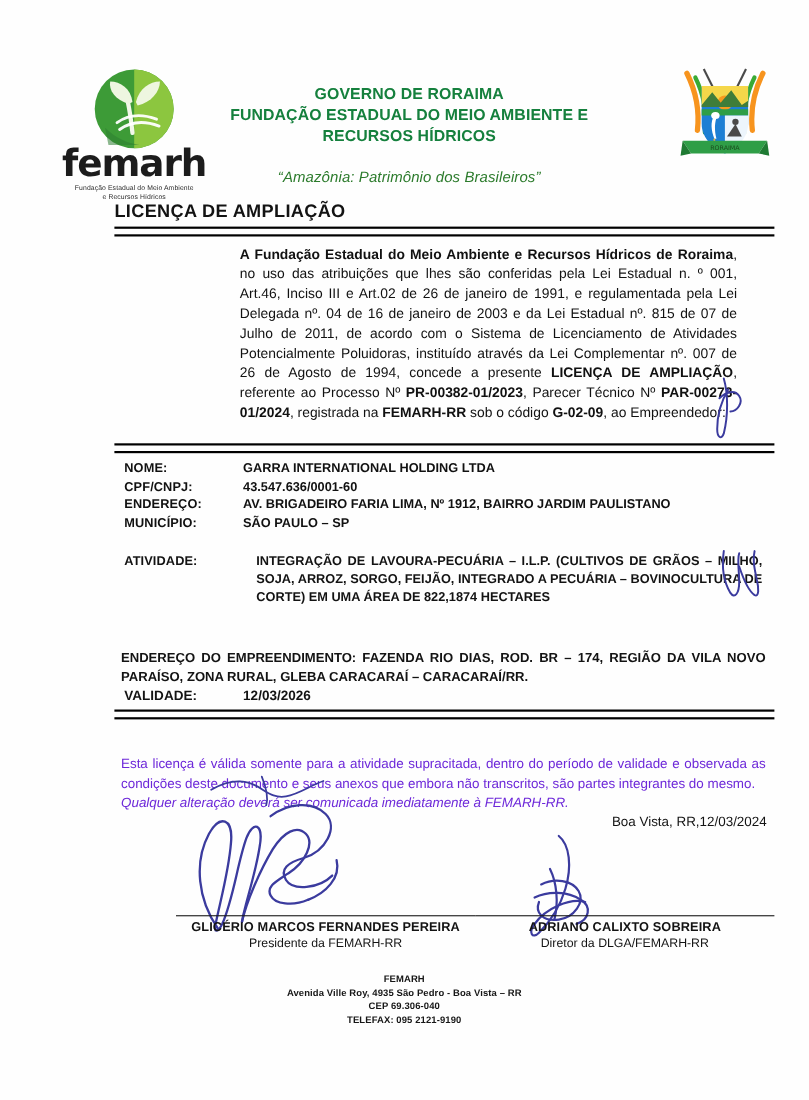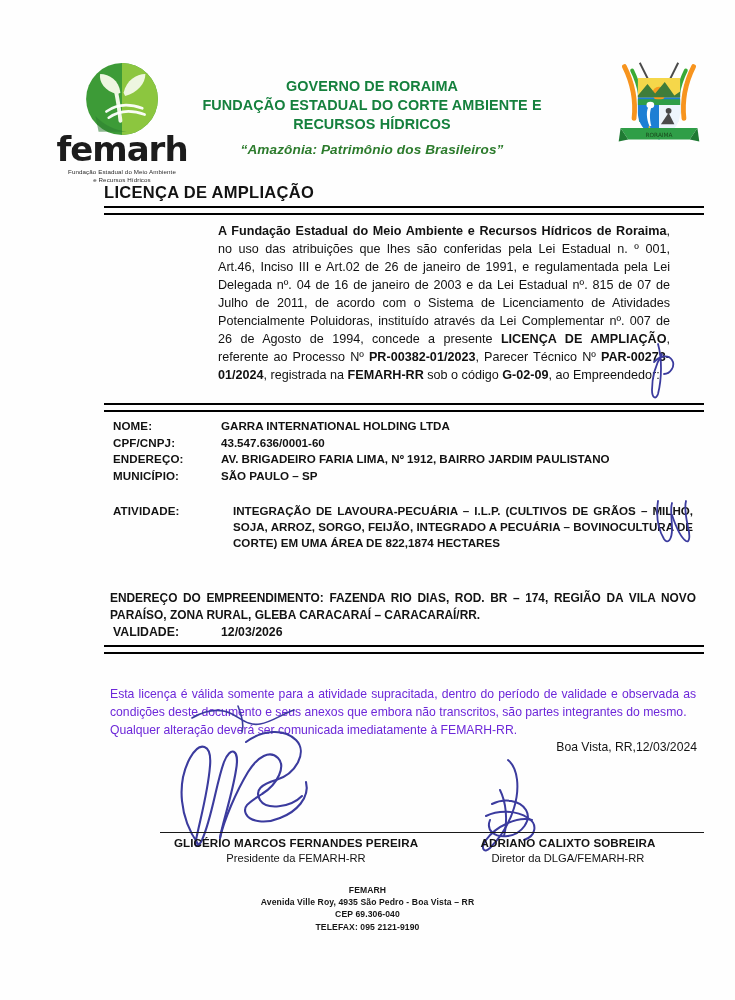--- a/index.html
+++ b/index.html
@@ -67,22 +67,22 @@
     text-align: center;
   }
   .gov-line {
     font-weight: bold;
     font-size: 14.4px;
     line-height: 1.32;
     letter-spacing: .1px;
     color: #15803d;
   }
   .slogan {
-    margin-top: 8px;
-    font-weight: bold;
+    margin-top: 19px;
+    font-weight: normal;
     font-style: italic;
     font-size: 13.6px;
     color: #2c7b2c;
     letter-spacing: .1px;
   }
 
   .arms {
     position: absolute;
     right: 28px; top: 2px;
     width: 96px; height: 96px;
@@ -188,21 +188,21 @@
     left: 110px; top: 662px;
     width: 586px;
     font-size: 12.2px;
     line-height: 1.47;
     text-align: justify;
     text-align-last: left;
     color: #6d28d9;
     margin-top: 24px;
   }
   .closing p { margin: 0; }
-  .closing .p2 { text-align: right; text-align-last: left; }
+  .closing .p2 { text-align: right; text-align-last: left; font-style: italic; }
 
   .placedate {
     position: absolute;
     right: 38px; top: 740px;
     font-size: 12.2px;
     color: #141414;
   }
 
   
   .sig-wrap {
@@ -273,21 +273,21 @@
       </svg>
       <div class="logo-word">femarh</div>
       <div class="logo-sub">
         <div>Fundação Estadual do Meio Ambiente</div>
         <div>e Recursos Hídricos</div>
       </div>
     </div>
 
     <div class="title-block">
       <div class="gov-line">GOVERNO DE RORAIMA</div>
-      <div class="gov-line">FUNDAÇÃO ESTADUAL DO CORTE AMBIENTE E</div>
+      <div class="gov-line">FUNDAÇÃO ESTADUAL DO MEIO AMBIENTE E</div>
       <div class="gov-line">RECURSOS HÍDRICOS</div>
       <div class="slogan">“Amazônia: Patrimônio dos Brasileiros”</div>
     </div>
 
     <svg class="arms" viewBox="0 0 100 100">
       <path d="M14 10 C22 26 26 46 24 64" stroke="#f7941e" stroke-width="5" fill="none" stroke-linecap="round"></path>
       <path d="M86 10 C78 26 74 46 76 64" stroke="#f7941e" stroke-width="5" fill="none" stroke-linecap="round"></path>
       <path d="M22 14 C30 30 33 48 31 66" stroke="#3aaa35" stroke-width="4" fill="none" stroke-linecap="round"></path>
       <path d="M78 14 C70 30 67 48 69 66" stroke="#3aaa35" stroke-width="4" fill="none" stroke-linecap="round"></path>
       <line x1="30" y1="6" x2="40" y2="26" stroke="#4a4a4a" stroke-width="2"></line>

